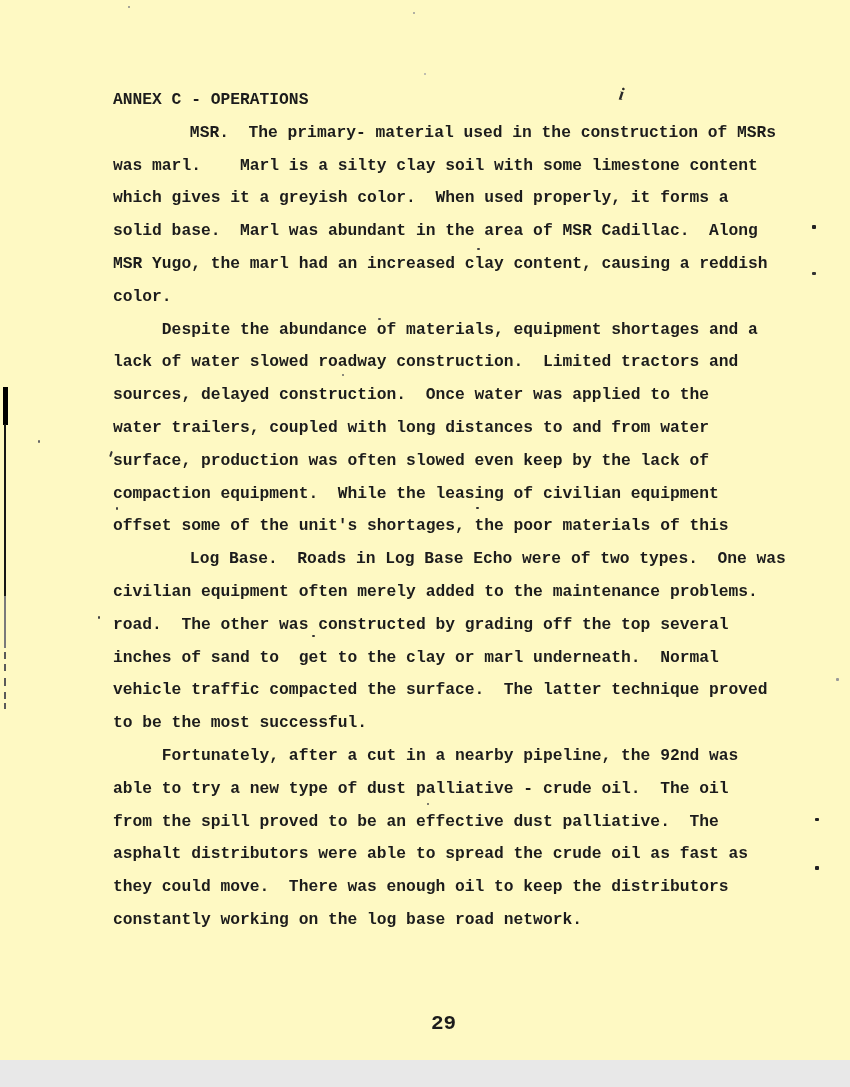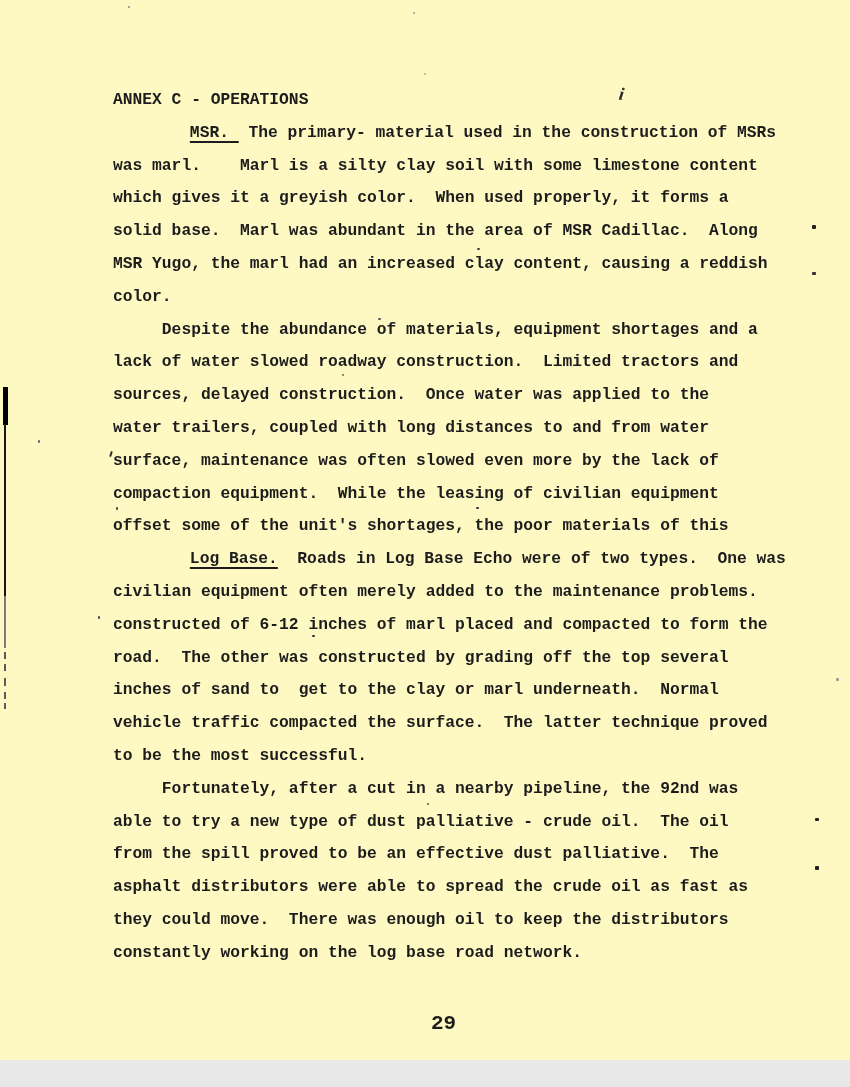--- a/index.html
+++ b/index.html
@@ -15,21 +15,21 @@
     left:113px;top:84px;
     color:#1c1c1c;
   }
   .line{
     height:32.8px;line-height:32.8px;
     font-size:16.3px;font-weight:bold;
     white-space:pre;
     letter-spacing:0;
   }
   .heading{margin-bottom:0;}
-  .u{text-decoration:underline;text-underline-offset:3.5px;text-decoration-thickness:1.5px;padding-left:28px;}
+  .u{text-underline-offset:3.5px;text-decoration-thickness:1.5px;padding-left:28px;}
   .pagenum{
     position:absolute;left:431px;top:1014px;
     font-size:21px;font-weight:bold;color:#1c1c1c;
     line-height:20px;white-space:pre;
   }
   .margin-mark{
     position:absolute;left:619px;top:84px;
     font-family:"Liberation Serif", serif;
     font-style:italic;font-weight:bold;
     font-size:18px;color:#2a2a2a;
@@ -56,26 +56,25 @@
         <div class="line"><span>     </span><span class="u">MSR. </span><span> The primary- material used in the construction of MSRs</span></div>
         <div class="line"><span>was marl.    Marl is a silty clay soil with some limestone content</span></div>
         <div class="line"><span>which gives it a greyish color.  When used properly, it forms a</span></div>
         <div class="line"><span>solid base.  Marl was abundant in the area of MSR Cadillac.  Along</span></div>
         <div class="line"><span>MSR Yugo, the marl had an increased clay content, causing a reddish</span></div>
         <div class="line"><span>color.</span></div>
         <div class="line"><span>     Despite the abundance of materials, equipment shortages and a</span></div>
         <div class="line"><span>lack of water slowed roadway construction.  Limited tractors and</span></div>
         <div class="line"><span>sources, delayed construction.  Once water was applied to the</span></div>
         <div class="line"><span>water trailers, coupled with long distances to and from water</span></div>
-        <div class="line"><span>surface, maintenance was often slowed even more by the lack of</span></div>
+        <div class="line"><span>surface, production was often slowed even keep by the lack of</span></div>
         <div class="line"><span>compaction equipment.  While the leasing of civilian equipment</span></div>
         <div class="line"><span>offset some of the unit's shortages, the poor materials of this</span></div>
         <div class="line"><span>     </span><span class="u">Log Base.</span><span>  Roads in Log Base Echo were of two types.  One was</span></div>
         <div class="line"><span>civilian equipment often merely added to the maintenance problems.</span></div>
-        <div class="line"><span>constructed of 6-12 inches of marl placed and compacted to form the</span></div>
         <div class="line"><span>road.  The other was constructed by grading off the top several</span></div>
         <div class="line"><span>inches of sand to  get to the clay or marl underneath.  Normal</span></div>
         <div class="line"><span>vehicle traffic compacted the surface.  The latter technique proved</span></div>
         <div class="line"><span>to be the most successful.</span></div>
         <div class="line"><span>     Fortunately, after a cut in a nearby pipeline, the 92nd was</span></div>
         <div class="line"><span>able to try a new type of dust palliative - crude oil.  The oil</span></div>
         <div class="line"><span>from the spill proved to be an effective dust palliative.  The</span></div>
         <div class="line"><span>asphalt distributors were able to spread the crude oil as fast as</span></div>
         <div class="line"><span>they could move.  There was enough oil to keep the distributors</span></div>
         <div class="line"><span>constantly working on the log base road network.</span></div>

